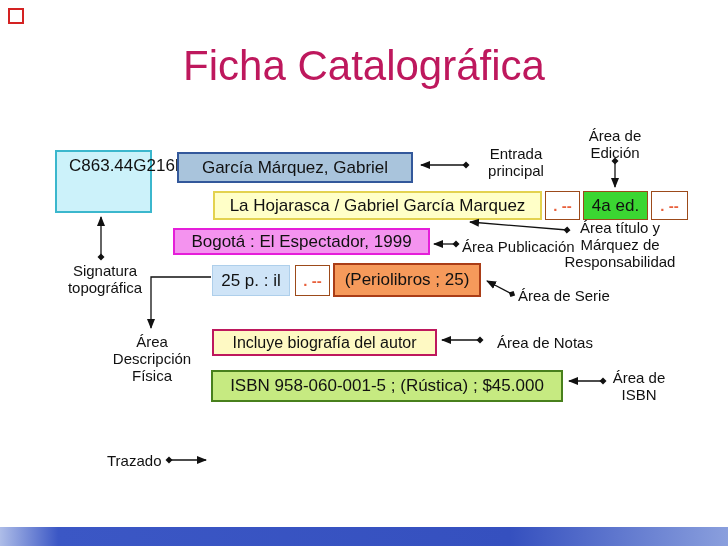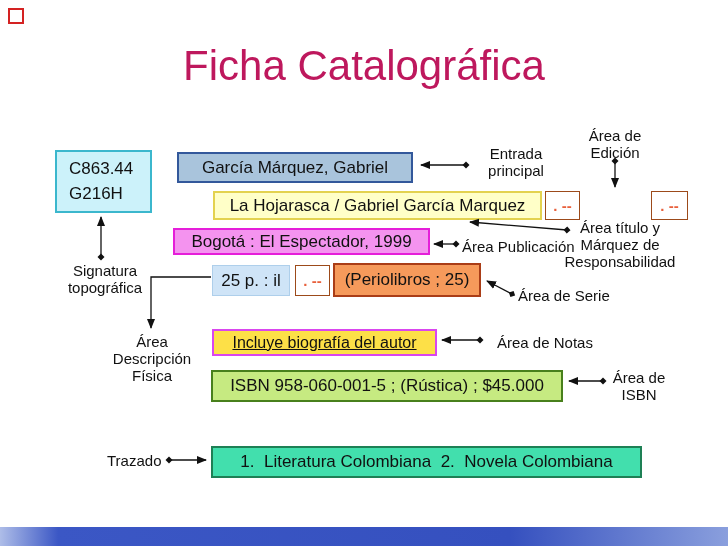--- a/index.html
+++ b/index.html
@@ -20,31 +20,31 @@
     position:absolute; left:0; bottom:0; width:100%; height:19px;
     background:linear-gradient(90deg,#aebde8 0%,#3b57c5 8%,#3550bf 70%,#8a9fdd 100%);
   }
   .box{
     position:absolute; box-sizing:border-box;
     display:flex; align-items:center; justify-content:center;
     font-size:17px; color:#111; white-space:pre;
   }
   .call-number{
     background:#ccf2fa; border:2px solid #3bb7cd;
-    flex-direction:column; align-items:flex-start; justify-content:space-around;
+    align-items:flex-start; justify-content:space-around;
     padding:4px 0 4px 12px;
   }
   .main-entry{background:#a9c4dc; border:2px solid #33589b;}
   .title-box{background:#ffffc8; border:2px solid #e3d24f;}
   .sep{background:#ffffff; border:1px solid #9c4a1a; color:#e8603c; font-weight:bold; font-size:15px;}
   .edition{background:#3bd632; border:1px solid #9c4a1a;}
   .publication{background:#f493ef; border:2px solid #e51ed9;}
   .physical{background:#cfe4f7; border:1px solid #aecfeb;}
   .series{background:#f69a5b; border:2px solid #aa3d17;}
-  .notes{background:#fde047; border:2px solid #d946ef;text-decoration:underline;}
+  .notes{background:#fef9c3; border:2px solid #be185d;}
   .isbn{background:#c6ea81; border:2px solid #48801c;}
   .tracing{background:#42dfad; border:2px solid #1e8055;}
   .lbl{
     position:absolute; font-size:15px; color:#111; line-height:17px;
     white-space:pre-line; text-align:center;
   }
   .lbl.left{text-align:right;}
   svg.connectors{position:absolute; left:0; top:0; pointer-events:none;}
 </style>
 </head>
@@ -66,20 +66,23 @@
   </div>
 
   <div class="box title-box" style="left:213px;top:191px;width:329px;height:29px;">
     <span>La Hojarasca / Gabriel García Marquez</span>
   </div>
 
   <div class="box sep" style="left:545px;top:191px;width:35px;height:29px;">
     <span>. --</span>
   </div>
 
+  <div class="box edition" style="left:583px;top:191px;width:65px;height:29px;">
+    <span>4a ed.</span>
+  </div>
 
   <div class="box sep" style="left:651px;top:191px;width:37px;height:29px;">
     <span>. --</span>
   </div>
 
   <div class="box publication" style="left:173px;top:228px;width:257px;height:27px;">
     <span>Bogotá : El Espectador, 1999</span>
   </div>
 
   <div class="box physical" style="left:212px;top:265px;width:78px;height:31px;">
@@ -95,23 +98,20 @@
   </div>
 
   <div class="box notes" style="left:212px;top:329px;width:225px;height:27px;font-size:16px;">
     <span>Incluye biografía del autor</span>
   </div>
 
   <div class="box isbn" style="left:211px;top:370px;width:352px;height:32px;">
     <span>ISBN 958-060-001-5 ; (Rústica) ; $45.000</span>
   </div>
 
-  <div class="box tracing" style="left:211px;top:446px;width:431px;height:32px;">
-    <span>1.  Literatura Colombiana  2.  Novela Colombiana</span>
-  </div>
 
   <div class="lbl" style="left:471px;top:145px;width:90px;">Entrada
 principal</div>
   <div class="lbl" style="left:575px;top:127px;width:80px;">Área de
 Edición</div>
   <div class="lbl" style="left:552px;top:219px;width:136px;">Área título y
 Márquez de
 Responsabilidad</div>
   <div class="lbl left" style="left:462px;top:238px;">Área Publicación</div>
   <div class="lbl left" style="left:518px;top:287px;">Área de Serie</div>

